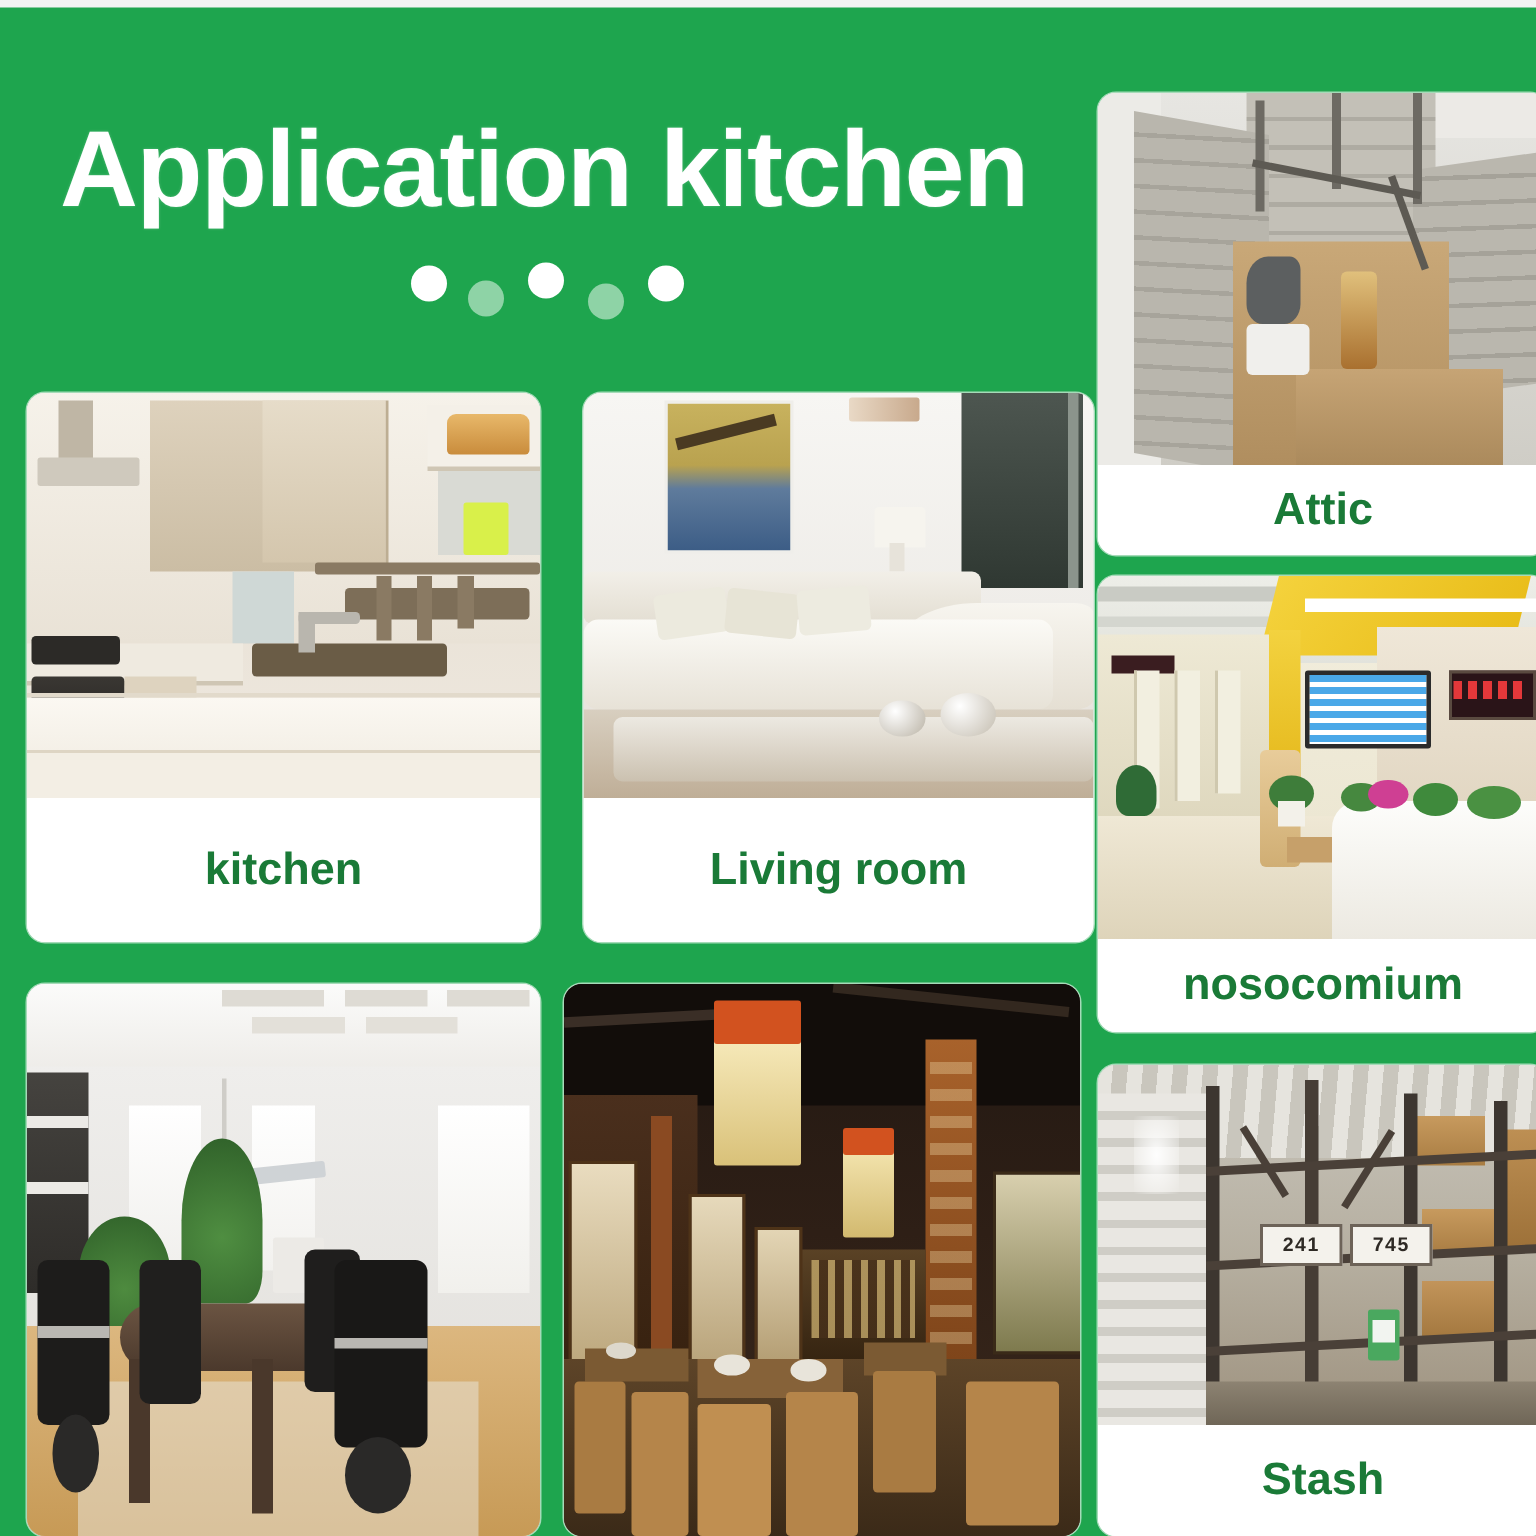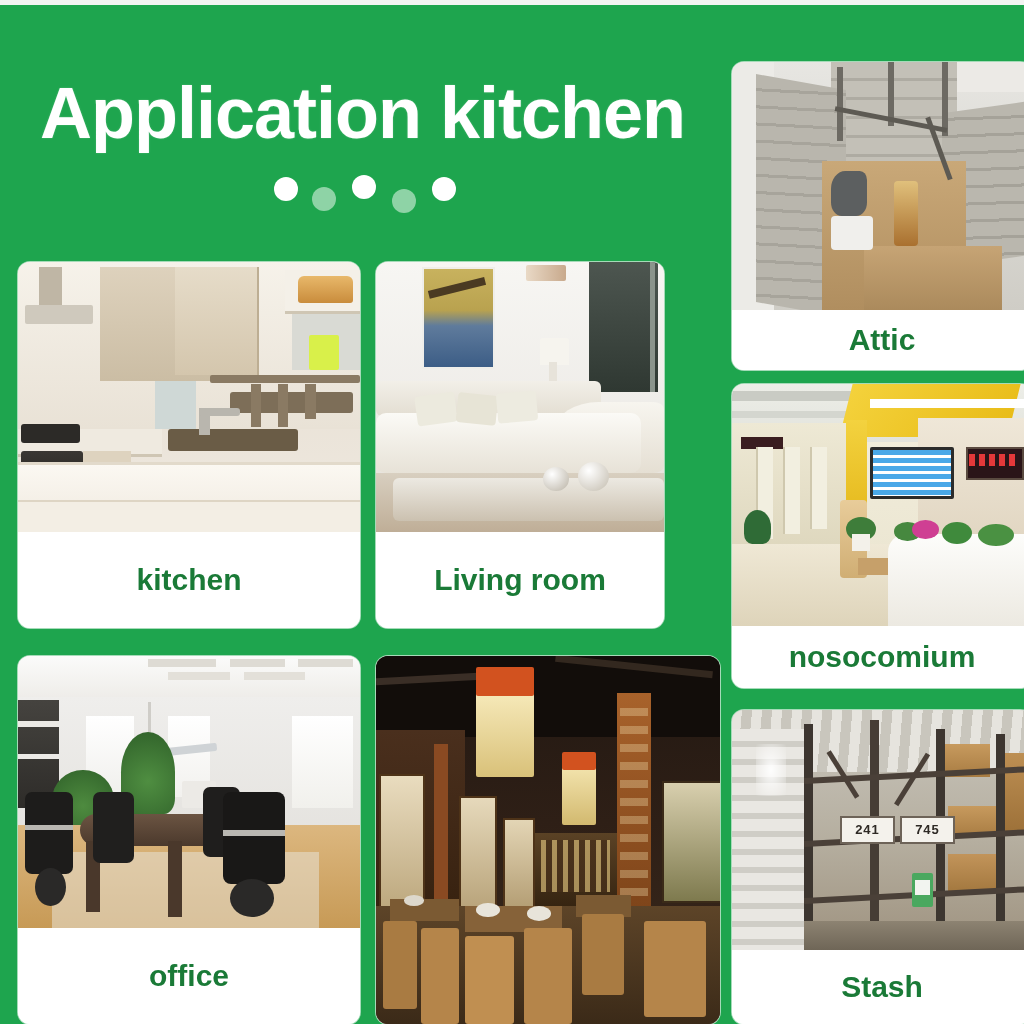--- a/index.html
+++ b/index.html
@@ -53,21 +53,21 @@
   }
   .card .photo{flex:1 1 auto;position:relative;overflow:hidden;background:#ddd;}
   .card .caption{
     flex:0 0 auto;background:#ffffff;
     color:#1a7a37;font-weight:bold;
     display:flex;align-items:center;justify-content:center;
     text-align:center;
   }
   
   .c-kitchen{left:18px;top:262px;width:342px;height:366px;}
-  .c-living {left:376px;top:262px;width:288px;height:366px;}
+  .c-living {left:389px;top:262px;width:340px;height:366px;}
   .c-office {left:18px;top:656px;width:342px;height:368px;}
   .c-dining {left:376px;top:656px;width:344px;height:368px;}
   .c-attic  {left:732px;top:62px;width:300px;height:308px;}
   .c-hosp   {left:732px;top:384px;width:300px;height:304px;}
   .c-stash  {left:732px;top:710px;width:300px;height:314px;}
 
   .c-kitchen .caption,.c-living .caption,.c-office .caption,.c-dining .caption{height:96px;font-size:30px;}
   .c-attic .caption{height:60px;font-size:30px;}
   .c-hosp  .caption{height:62px;font-size:30px;}
   .c-stash .caption{height:74px;font-size:30px;}
@@ -371,21 +371,20 @@
         <div class="el o-ch1"></div>
           <div class="el o-ch1b"></div>
           <div class="el o-ch2"></div>
         <div class="el o-ch3"></div>
           <div class="el o-ch4"></div>
           <div class="el o-ch4b"></div>
         <div class="el o-chstripe"></div>
           <div class="el o-chstripe2"></div>
       </div>
     </div>
-    <div class="caption">office</div>
   </div>
 
   <div class="card c-dining">
     <div class="photo">
       <div class="sc dining">
         <div class="el d-ceil"></div>
           <div class="el d-pipe"></div>
           <div class="el d-pipe2"></div>
         <div class="el d-wallL"></div>
           <div class="el d-col"></div>

